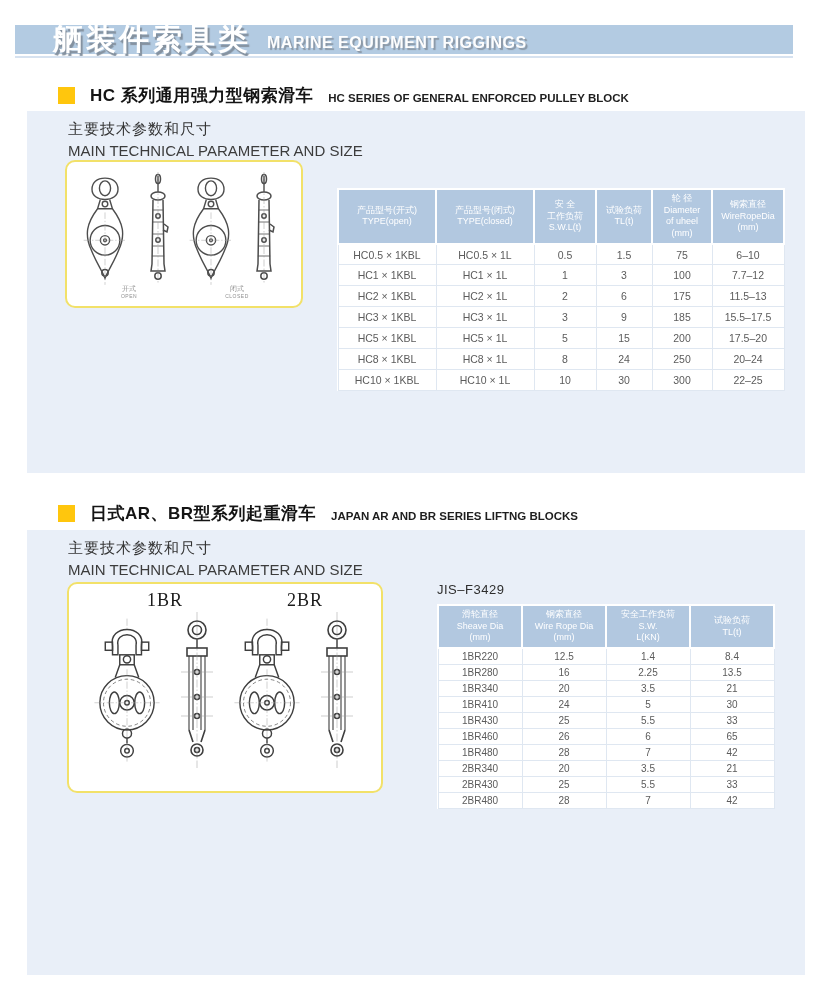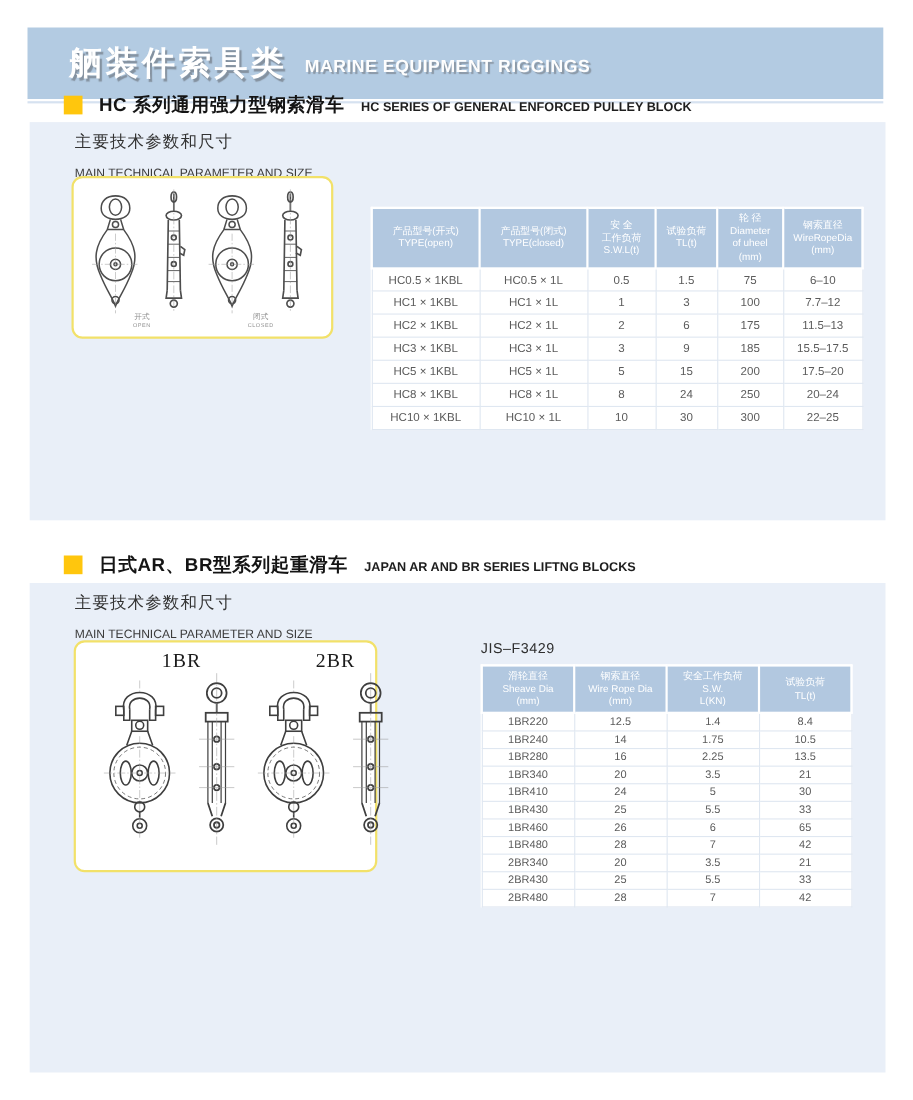--- a/index.html
+++ b/index.html
@@ -1,47 +1,47 @@
 <!DOCTYPE html>
 <html><head>
 <meta charset="utf-8">
 <style>
   * { margin:0; padding:0; box-sizing:border-box; }
   html,body { background:#fff; }
   body { font-family:"Liberation Sans","DejaVu Sans",sans-serif; }
   .page { position:relative; width:830px; height:1000px; background:#fff; overflow:hidden; }
 
   
-  .banner { position:absolute; left:25px; top:25px; width:778px; height:65px; background:#b3cbe2; }
+  .banner { position:absolute; left:15px; top:25px; width:778px; height:29px; background:#b3cbe2; }
   .banner::after { content:""; position:absolute; left:0; right:0; bottom:-4px; height:2px; background:#d6e2f0; }
   .banner-inner { display:flex; align-items:center; height:100%; padding-left:38px; gap:16px; }
   .banner-cn { font-size:30px; font-weight:bold; color:#fff; letter-spacing:3px;
                text-shadow:2px 3px 1px #84919f; }
   .banner-en { font-size:16px; font-weight:bold; color:#fdfdfd; letter-spacing:.5px;
                text-shadow:2px 2px 1px #8a97a5; padding-top:6px; }
 
   
   .sec-header { position:absolute; left:38px; display:flex; align-items:center; gap:15px;padding-left:20px; }
   .sec1 { top:84px; } .sec2 { top:502px;text-align:right; }
   .bullet { width:17px; height:17px; background:#ffc60d; flex:0 0 auto; }
   .sec-cn { font-size:17px; font-weight:bold; color:#141414; letter-spacing:.5px; }
   .sec-en { font-size:11.5px; font-weight:bold; color:#1e1e1e; padding-top:4px; }
 
   
   .panel { position:absolute; left:27px; width:778px; background:#e9eff8; }
   .panel1 { top:111px; height:362px; }
   .panel2 { top:530px; height:445px; }
   .param { position:absolute; left:41px; top:9px; }
   .param-cn { font-size:15px; color:#333; letter-spacing:1px; }
-  .param-en { font-size:11px; color:#3c3c3c; margin-top:13px; }
+  .param-en { font-size:15px; color:#3c3c3c; margin-top:3px; }
 
   
   .diagbox { position:absolute; background:#fff; border:2px solid #f2e169; border-radius:10px; }
   .diagbox1 { left:38px; top:49px; width:238px; height:148px; }
-  .diagbox2 { left:40px; top:52px; width:276px; height:211px; }
+  .diagbox2 { left:40px; top:52px; width:316px; height:211px; }
   .fig { position:absolute; }
   .diag-label { position:absolute; text-align:center; color:#8f8f8f; line-height:1.3; }
   .diag-label .cn { font-size:7px; }
   .diag-label .en { font-size:5px; letter-spacing:.5px; }
   .br-label { position:absolute; font-family:"Liberation Serif","DejaVu Serif",serif;
               font-size:18px; color:#1b1b1b; letter-spacing:1px; }
 
   
   .spec { border-collapse:collapse; background:#fff; position:absolute; table-layout:fixed; }
   .spec1 { left:310px; top:77px; width:446px; }
@@ -334,26 +334,20 @@
         </tr>
       </thead>
       <tbody>
           <tr>
             <td>1BR220</td>
             <td>12.5</td>
             <td>1.4</td>
             <td>8.4</td>
           </tr>
           <tr>
-            <td>1BR240</td>
-            <td>14</td>
-            <td>1.75</td>
-            <td>10.5</td>
-          </tr>
-          <tr>
             <td>1BR280</td>
             <td>16</td>
             <td>2.25</td>
             <td>13.5</td>
           </tr>
           <tr>
             <td>1BR340</td>
             <td>20</td>
             <td>3.5</td>
             <td>21</td>

